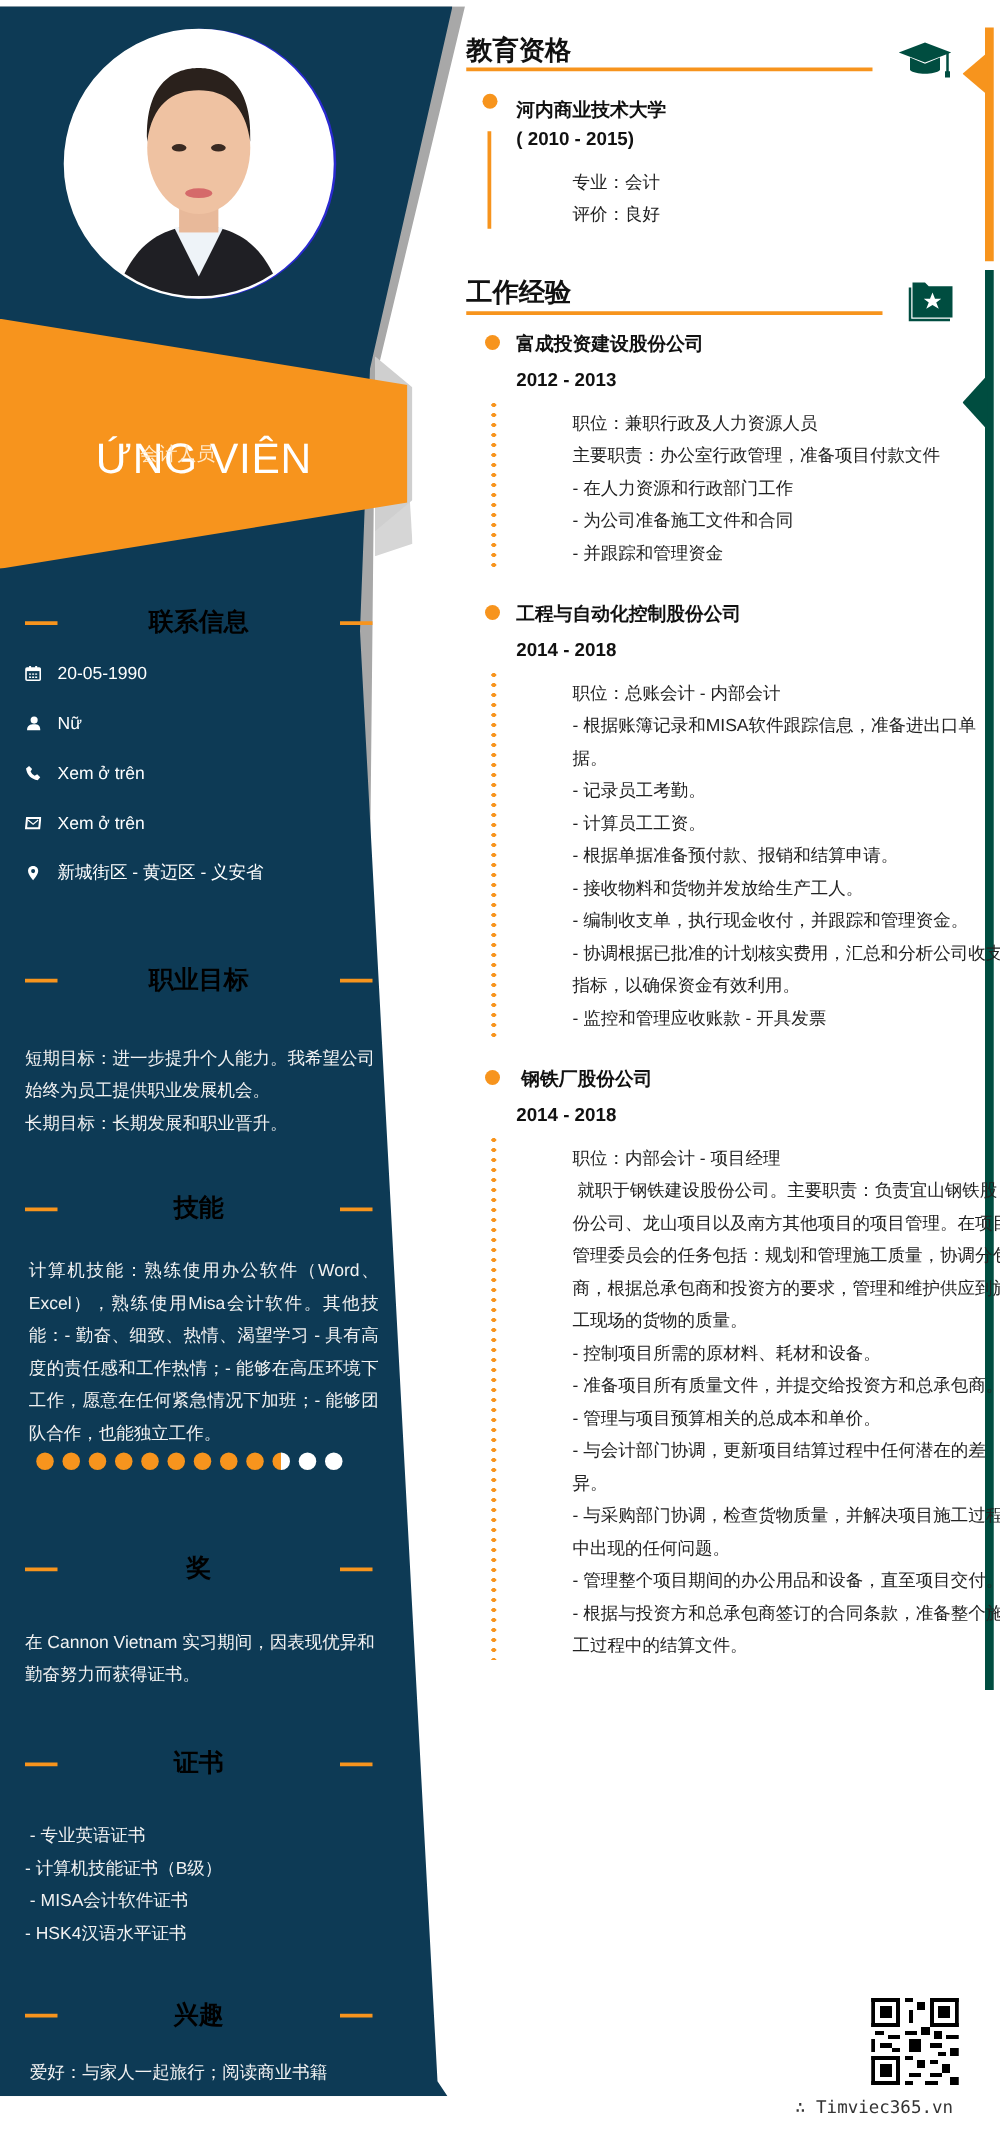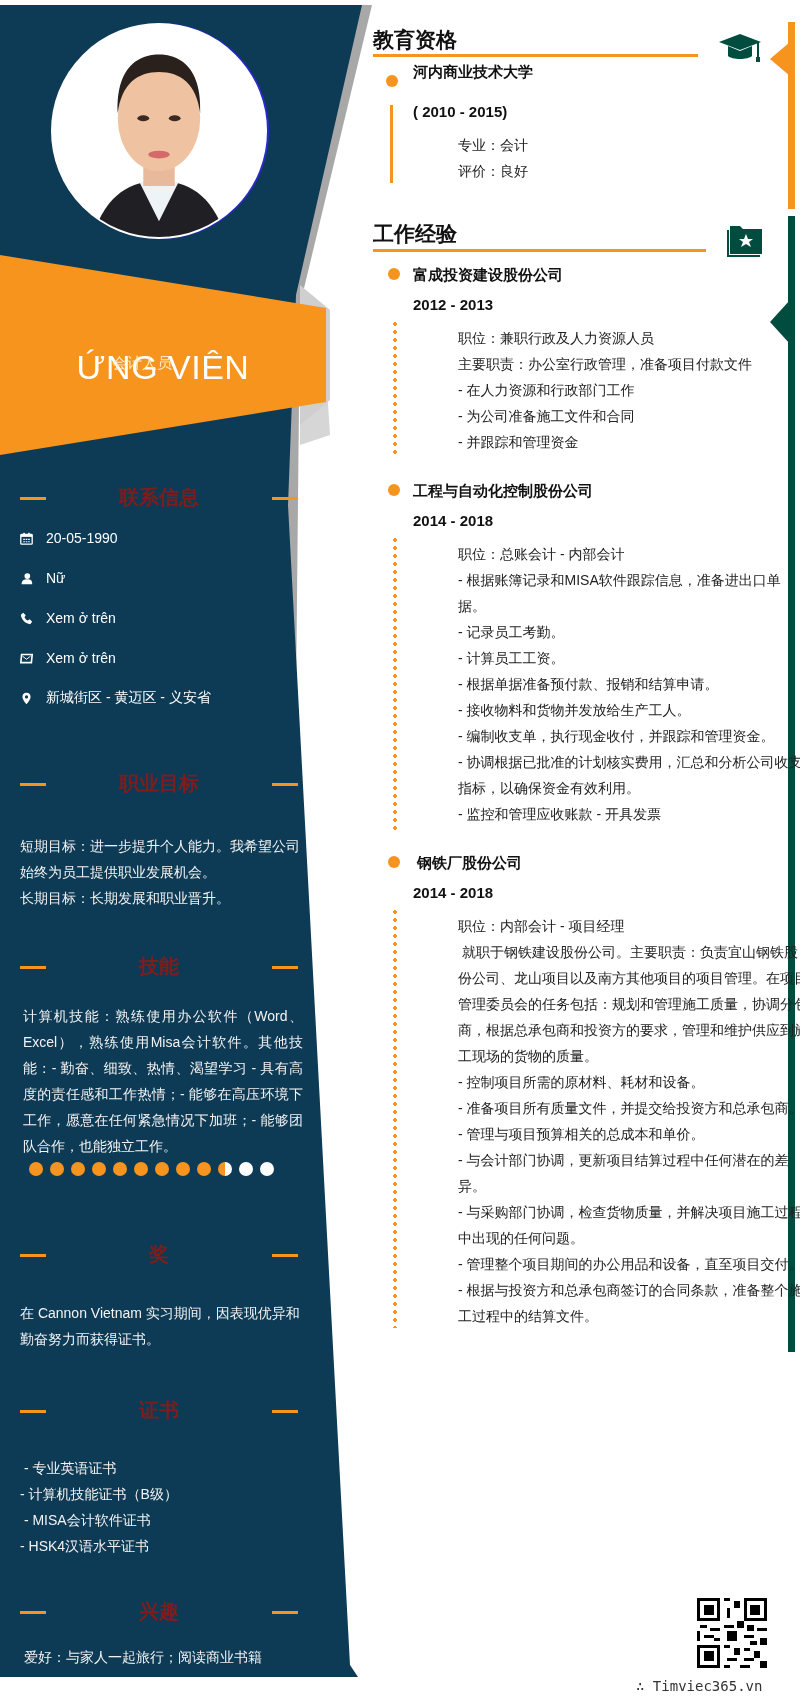--- a/index.html
+++ b/index.html
@@ -45,21 +45,21 @@
   }
   .role {
     position: absolute; left: 0; width: 284px; top: 354px; text-align: center;
     color: #ffe9c9; font-size: 15px;
   }
 
   .sec-head { position: absolute; left: 20px; width: 278px; height: 30px; }
   .sec-head .dash { position: absolute; top: 13px; width: 26px; height: 3px; background: #f7941d; }
   .sec-head .dash.l { left: 0; }
   .sec-head .dash.r { right: 0; }
-  .sec-head .t { position: absolute; left: 0; right: 0; top: 0; text-align: center; color: #7f1d1d; font-size: 20px; font-weight: bold; }
+  .sec-head .t { position: absolute; left: 0; right: 0; top: 0; text-align: center; color: #000000; font-size: 20px; font-weight: bold; }
 
   .contact { position: absolute; left: 20px; width: 280px; color: #fff; font-size: 14px; }
   .contact .row { position: absolute; left: 0; height: 20px; display: flex; align-items: center; }
   .contact .ic { width: 26px; display: inline-flex; align-items: center; }
   .contact .ic svg { width: 13px; height: 13px; fill: #fff; }
   .contact .tx { white-space: nowrap; }
 
   .sb-text { position: absolute; left: 20px; width: 280px; color: #f2f2f2; font-size: 14px; line-height: 26px; }
 
   .dots { position: absolute; left: 29px; top: 1162px; display: flex; gap: 7px; }
@@ -232,21 +232,21 @@
       <path d="M22 2 L43 10 L22 18 L1 10 Z" fill="#004d40"></path>
       <path d="M10 14 L10 24 C14 28 30 28 34 24 L34 14 L22 19 Z" fill="#004d40"></path>
       <rect x="39" y="10" width="2" height="16" fill="#004d40"></rect>
       <rect x="38" y="25" width="4" height="5" fill="#004d40"></rect>
     </svg>
 </div>
 <div class="accent-bar" style="top:22px; height:187px; background:#f7941d"></div>
 <div class="accent-tri" style="left:770px; top:42px; background:#f7941d; clip-path:polygon(100% 0,0 50%,100% 100%)"></div>
 
 <div class="bullet" style="left:386px; top:75px"></div>
-<div class="item-title" style="left:413px; top:63px">河内商业技术大学</div>
+<div class="item-title" style="left:413px; top:79px">河内商业技术大学</div>
 <div class="edu-line"></div>
 <div class="item-date" style="left:413px; top:103px">( 2010 - 2015)</div>
 <div class="desc" style="top:132px">
   <div>专业：会计</div>
   <div>评价：良好</div>
 </div>
 
 <div class="main-title" style="top:220px">工作经验</div>
 <div class="main-rule" style="top:249px; width:333px"></div>
 <div class="sec-icon" style="left:726px; top:224px">

